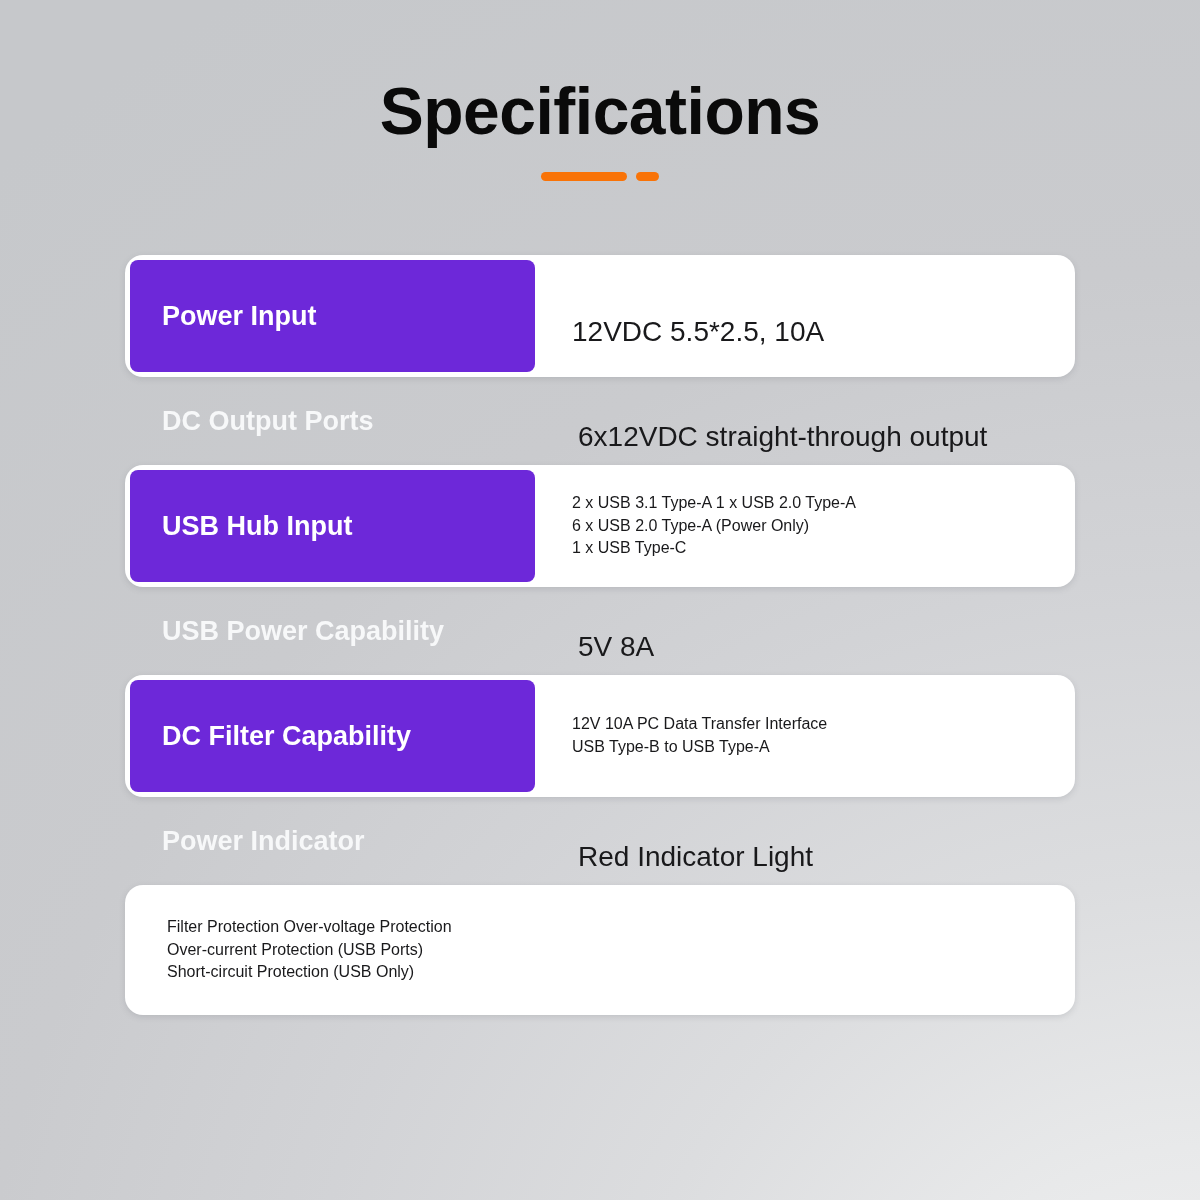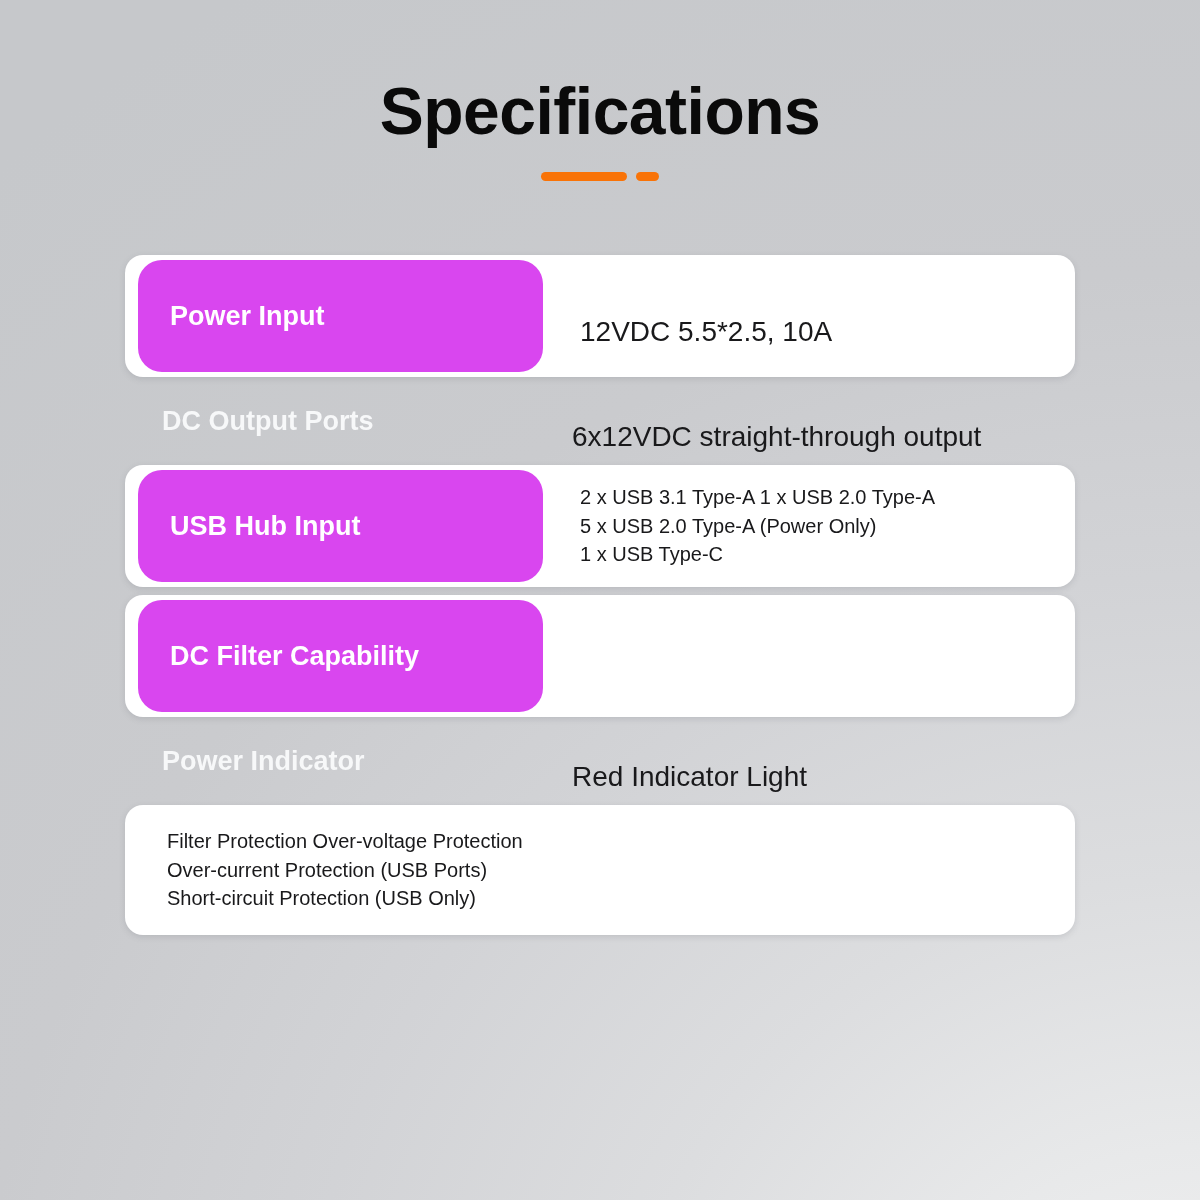--- a/index.html
+++ b/index.html
@@ -85,34 +85,34 @@
   .spec-row.filled {
     background: #ffffff;
     border-radius: 18px;
     box-shadow: 0 2px 6px rgba(90, 95, 105, 0.18);
     padding: 5px;
   }
 
   .spec-row.plain {
     background: transparent;
     padding: 5px;
+    gap: 6px;
   }
 
   .label-cell {
     width: 405px;
     flex: 0 0 405px;
     display: flex;
     align-items: center;
     padding-left: 32px;
   }
 
   .spec-row.filled .label-cell {
-    background: #d946ef;
-    border-radius: 24px;
-    margin-left: 8px;
+    background: #6d28d9;
+    border-radius: 8px;
   }
 
   .label-text {
     font-size: 27px;
     font-weight: bold;
     color: #ffffff;
     line-height: 33px;
   }
 
   .spec-row.plain .label-text {
@@ -129,21 +129,21 @@
   }
 
   .value-line {
     color: #19191b;
     line-height: 1.32;
     white-space: nowrap;
   }
 
   
   .value-cell.big .value-line { font-size: 28px; margin-top: 32px; }
-  .value-cell.small .value-line { font-size: 20px; line-height: 1.42; }
+  .value-cell.small .value-line { font-size: 16px; line-height: 1.42; }
 
   
   .h-tall   { height: 122px; }
   .h-short  { height: 72px; }
   .h-multi3 { height: 122px; }
   .h-multi2 { height: 122px; }
   .h-multi4 { height: 130px; }
 </style>
 </head>
 <body>
@@ -177,29 +177,41 @@
         <span class="value-line">6x12VDC straight-through output</span>
       </div>
     </div>
 
     <div class="spec-row filled h-multi3">
       <div class="label-cell">
         <span class="label-text">USB Hub Input</span>
       </div>
       <div class="value-cell small">
         <span class="value-line">2 x USB 3.1 Type-A 1 x USB 2.0 Type-A</span>
-        <span class="value-line">5 x USB 2.0 Type-A (Power Only)</span>
+        <span class="value-line">6 x USB 2.0 Type-A (Power Only)</span>
         <span class="value-line">1 x USB Type-C</span>
       </div>
     </div>
 
+    <div class="spec-row plain h-short">
+      <div class="label-cell">
+        <span class="label-text">USB Power Capability</span>
+      </div>
+      <div class="value-cell big">
+        <span class="value-line">5V 8A</span>
+      </div>
+    </div>
 
     <div class="spec-row filled h-multi2">
       <div class="label-cell">
         <span class="label-text">DC Filter Capability</span>
+      </div>
+      <div class="value-cell small">
+        <span class="value-line">12V 10A  PC Data Transfer Interface</span>
+        <span class="value-line">USB Type-B to USB Type-A</span>
       </div>
     </div>
 
     <div class="spec-row plain h-short">
       <div class="label-cell">
         <span class="label-text">Power Indicator</span>
       </div>
       <div class="value-cell big">
         <span class="value-line">Red Indicator Light</span>
       </div>

